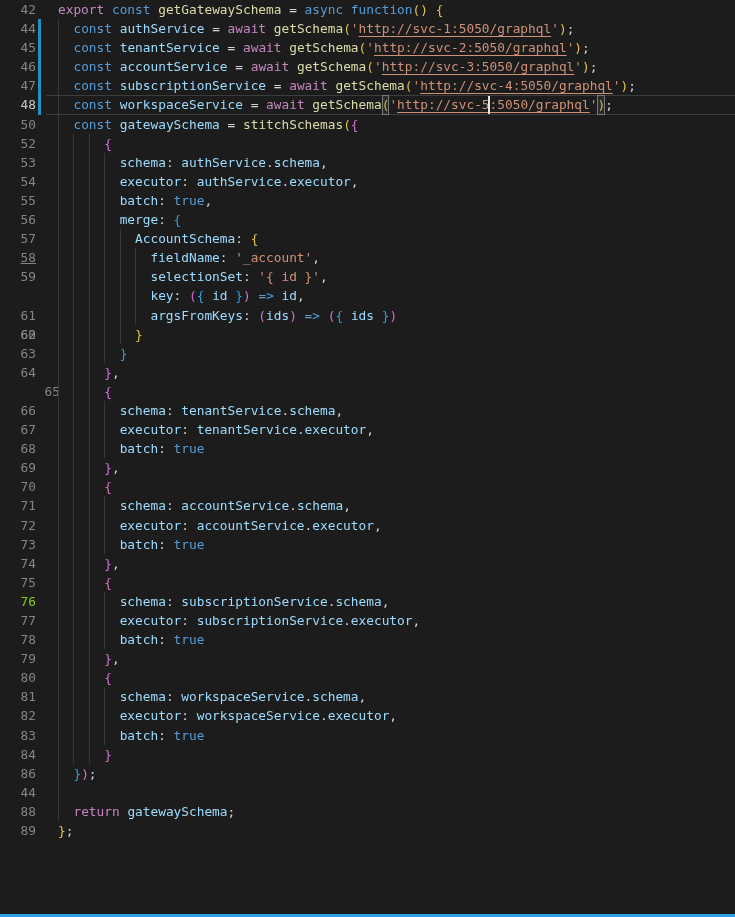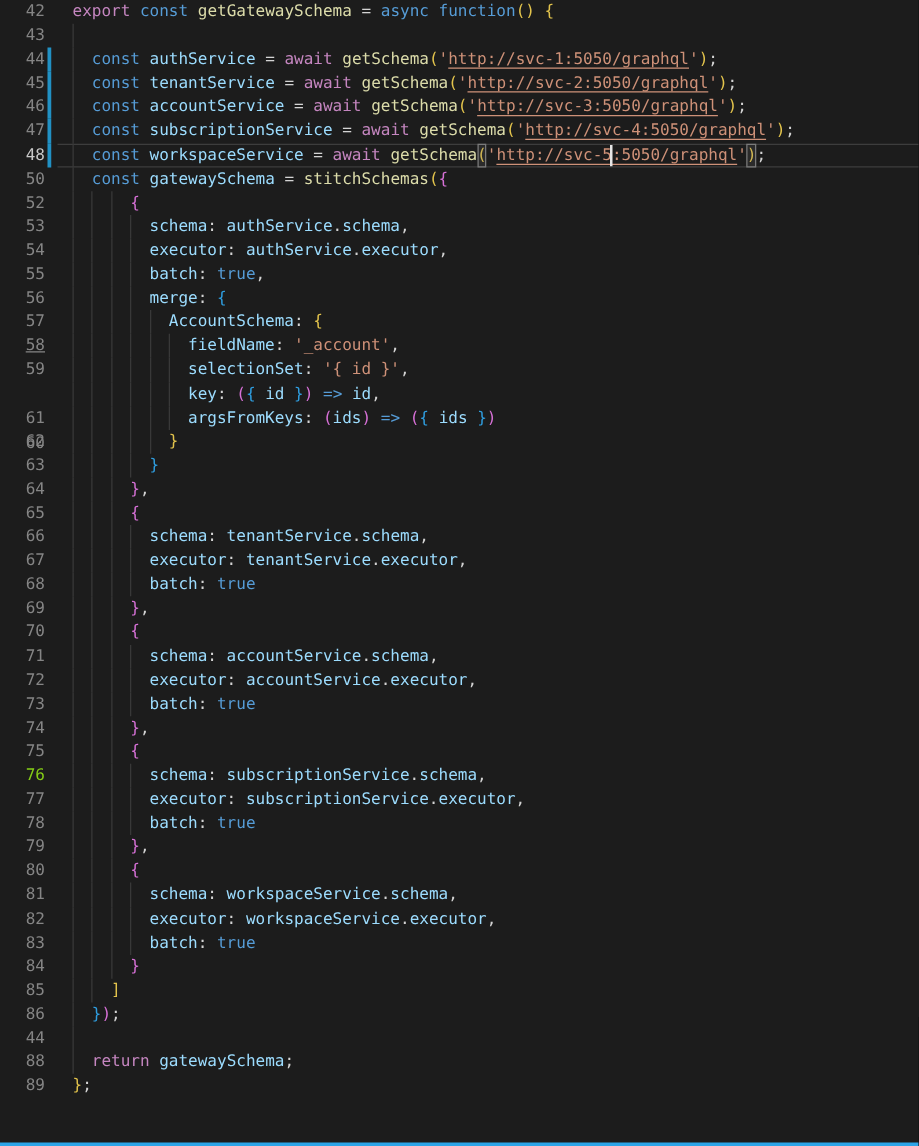--- a/index.html
+++ b/index.html
@@ -21,24 +21,20 @@
 </head>
 <body>
 
 <div id="app" style="background: rgb(28, 28, 28);">
   <div id="lines">
       <div class="line">
         <span class="num" style="color: rgb(133, 133, 133);">42</span>
         <div class="code"><span style="color: rgb(197, 134, 192);">export</span><span style="color: rgb(212, 212, 212);"> </span><span style="color: rgb(86, 156, 214);">const</span><span style="color: rgb(212, 212, 212);"> </span><span style="color: rgb(220, 220, 170);">getGatewaySchema</span><span style="color: rgb(212, 212, 212);"> = </span><span style="color: rgb(86, 156, 214);">async</span><span style="color: rgb(212, 212, 212);"> </span><span style="color: rgb(86, 156, 214);">function</span><span style="color: rgb(226, 195, 76);">()</span><span style="color: rgb(212, 212, 212);"> </span><span style="color: rgb(226, 195, 76);">{</span></div>
       </div>
       <div class="line">
-        <span class="num" style="color: rgb(133, 133, 133);">43</span>
-        <div class="code"><div class="guide" style="left: 0ch; background: rgb(56, 56, 56);"></div></div>
-      </div>
-      <div class="line">
         <span class="num" style="color: rgb(133, 133, 133);">44</span>
         <div class="gitbar" style="background: rgb(33, 145, 196);"></div>
         <div class="code"><div class="guide" style="left: 0ch; background: rgb(56, 56, 56);"></div><span style="color: rgb(212, 212, 212);">  </span><span style="color: rgb(86, 156, 214);">const</span><span style="color: rgb(212, 212, 212);"> </span><span style="color: rgb(156, 220, 254);">authService</span><span style="color: rgb(212, 212, 212);"> = </span><span style="color: rgb(197, 134, 192);">await</span><span style="color: rgb(212, 212, 212);"> </span><span style="color: rgb(220, 220, 170);">getSchema</span><span style="color: rgb(226, 195, 76);">(</span><span style="color: rgb(206, 145, 120);">'</span><span class="u" style="color: rgb(206, 145, 120);">http://svc-1:5050/graphql</span><span style="color: rgb(206, 145, 120);">'</span><span style="color: rgb(226, 195, 76);">)</span><span style="color: rgb(212, 212, 212);">;</span></div>
       </div>
       <div class="line">
         <span class="num" style="color: rgb(133, 133, 133);">45</span>
         <div class="gitbar" style="background: rgb(33, 145, 196);"></div>
         <div class="code"><div class="guide" style="left: 0ch; background: rgb(56, 56, 56);"></div><span style="color: rgb(212, 212, 212);">  </span><span style="color: rgb(86, 156, 214);">const</span><span style="color: rgb(212, 212, 212);"> </span><span style="color: rgb(156, 220, 254);">tenantService</span><span style="color: rgb(212, 212, 212);"> = </span><span style="color: rgb(197, 134, 192);">await</span><span style="color: rgb(212, 212, 212);"> </span><span style="color: rgb(220, 220, 170);">getSchema</span><span style="color: rgb(226, 195, 76);">(</span><span style="color: rgb(206, 145, 120);">'</span><span class="u" style="color: rgb(206, 145, 120);">http://svc-2:5050/graphql</span><span style="color: rgb(206, 145, 120);">'</span><span style="color: rgb(226, 195, 76);">)</span><span style="color: rgb(212, 212, 212);">;</span></div>
       </div>
       <div class="line">
@@ -107,21 +103,21 @@
       </div>
       <div class="line">
         <span class="num" style="color: rgb(133, 133, 133);">63</span>
         <div class="code"><div class="guide" style="left: 0ch; background: rgb(56, 56, 56);"></div><div class="guide" style="left: 2ch; background: rgb(56, 56, 56);"></div><div class="guide" style="left: 4ch; background: rgb(56, 56, 56);"></div><div class="guide" style="left: 6ch; background: rgb(56, 56, 56);"></div><span style="color: rgb(212, 212, 212);">        </span><span style="color: rgb(47, 158, 224);">}</span></div>
       </div>
       <div class="line">
         <span class="num" style="color: rgb(133, 133, 133);">64</span>
         <div class="code"><div class="guide" style="left: 0ch; background: rgb(56, 56, 56);"></div><div class="guide" style="left: 2ch; background: rgb(56, 56, 56);"></div><div class="guide" style="left: 4ch; background: rgb(56, 56, 56);"></div><span style="color: rgb(212, 212, 212);">      </span><span style="color: rgb(214, 112, 214);">}</span><span style="color: rgb(212, 212, 212);">,</span></div>
       </div>
       <div class="line">
-        <span class="num" style="color: rgb(133, 133, 133);">65</span>
+        <span class="num" style="color: rgb(133, 133, 133); margin-left: 24px;">65</span>
         <div class="code"><div class="guide" style="left: 0ch; background: rgb(56, 56, 56);"></div><div class="guide" style="left: 2ch; background: rgb(56, 56, 56);"></div><div class="guide" style="left: 4ch; background: rgb(56, 56, 56);"></div><span style="color: rgb(212, 212, 212);">      </span><span style="color: rgb(214, 112, 214);">{</span></div>
       </div>
       <div class="line">
         <span class="num" style="color: rgb(133, 133, 133);">66</span>
         <div class="code"><div class="guide" style="left: 0ch; background: rgb(56, 56, 56);"></div><div class="guide" style="left: 2ch; background: rgb(56, 56, 56);"></div><div class="guide" style="left: 4ch; background: rgb(56, 56, 56);"></div><div class="guide" style="left: 6ch; background: rgb(56, 56, 56);"></div><span style="color: rgb(212, 212, 212);">        </span><span style="color: rgb(156, 220, 254);">schema</span><span style="color: rgb(212, 212, 212);">: </span><span style="color: rgb(156, 220, 254);">tenantService</span><span style="color: rgb(212, 212, 212);">.</span><span style="color: rgb(156, 220, 254);">schema</span><span style="color: rgb(212, 212, 212);">,</span></div>
       </div>
       <div class="line">
         <span class="num" style="color: rgb(133, 133, 133);">67</span>
         <div class="code"><div class="guide" style="left: 0ch; background: rgb(56, 56, 56);"></div><div class="guide" style="left: 2ch; background: rgb(56, 56, 56);"></div><div class="guide" style="left: 4ch; background: rgb(56, 56, 56);"></div><div class="guide" style="left: 6ch; background: rgb(56, 56, 56);"></div><span style="color: rgb(212, 212, 212);">        </span><span style="color: rgb(156, 220, 254);">executor</span><span style="color: rgb(212, 212, 212);">: </span><span style="color: rgb(156, 220, 254);">tenantService</span><span style="color: rgb(212, 212, 212);">.</span><span style="color: rgb(156, 220, 254);">executor</span><span style="color: rgb(212, 212, 212);">,</span></div>
       </div>
@@ -185,24 +181,20 @@
         <span class="num" style="color: rgb(133, 133, 133);">82</span>
         <div class="code"><div class="guide" style="left: 0ch; background: rgb(56, 56, 56);"></div><div class="guide" style="left: 2ch; background: rgb(56, 56, 56);"></div><div class="guide" style="left: 4ch; background: rgb(56, 56, 56);"></div><div class="guide" style="left: 6ch; background: rgb(56, 56, 56);"></div><span style="color: rgb(212, 212, 212);">        </span><span style="color: rgb(156, 220, 254);">executor</span><span style="color: rgb(212, 212, 212);">: </span><span style="color: rgb(156, 220, 254);">workspaceService</span><span style="color: rgb(212, 212, 212);">.</span><span style="color: rgb(156, 220, 254);">executor</span><span style="color: rgb(212, 212, 212);">,</span></div>
       </div>
       <div class="line">
         <span class="num" style="color: rgb(133, 133, 133);">83</span>
         <div class="code"><div class="guide" style="left: 0ch; background: rgb(56, 56, 56);"></div><div class="guide" style="left: 2ch; background: rgb(56, 56, 56);"></div><div class="guide" style="left: 4ch; background: rgb(56, 56, 56);"></div><div class="guide" style="left: 6ch; background: rgb(56, 56, 56);"></div><span style="color: rgb(212, 212, 212);">        </span><span style="color: rgb(156, 220, 254);">batch</span><span style="color: rgb(212, 212, 212);">: </span><span style="color: rgb(86, 156, 214);">true</span></div>
       </div>
       <div class="line">
         <span class="num" style="color: rgb(133, 133, 133);">84</span>
         <div class="code"><div class="guide" style="left: 0ch; background: rgb(56, 56, 56);"></div><div class="guide" style="left: 2ch; background: rgb(56, 56, 56);"></div><div class="guide" style="left: 4ch; background: rgb(56, 56, 56);"></div><span style="color: rgb(212, 212, 212);">      </span><span style="color: rgb(214, 112, 214);">}</span></div>
-      </div>
-      <div class="line">
-        <span class="num" style="color: rgb(133, 133, 133);">85</span>
-        <div class="code"><div class="guide" style="left: 0ch; background: rgb(56, 56, 56);"></div><div class="guide" style="left: 2ch; background: rgb(56, 56, 56);"></div><span style="color: rgb(212, 212, 212);">    </span><span style="color: rgb(226, 195, 76);">]</span></div>
       </div>
       <div class="line">
         <span class="num" style="color: rgb(133, 133, 133);">86</span>
         <div class="code"><div class="guide" style="left: 0ch; background: rgb(56, 56, 56);"></div><span style="color: rgb(212, 212, 212);">  </span><span style="color: rgb(47, 158, 224);">}</span><span style="color: rgb(214, 112, 214);">)</span><span style="color: rgb(212, 212, 212);">;</span></div>
       </div>
       <div class="line">
         <span class="num" style="color: rgb(133, 133, 133);">44</span>
         <div class="code"><div class="guide" style="left: 0ch; background: rgb(56, 56, 56);"></div></div>
       </div>
       <div class="line">

